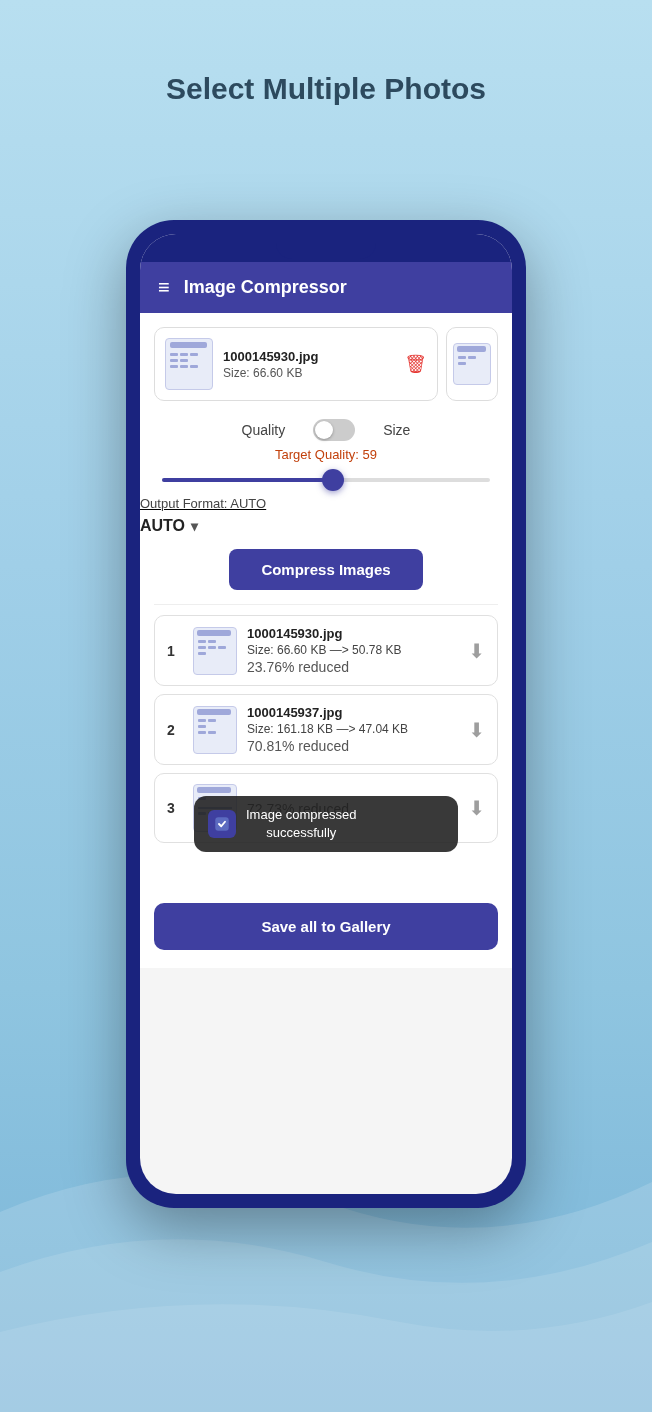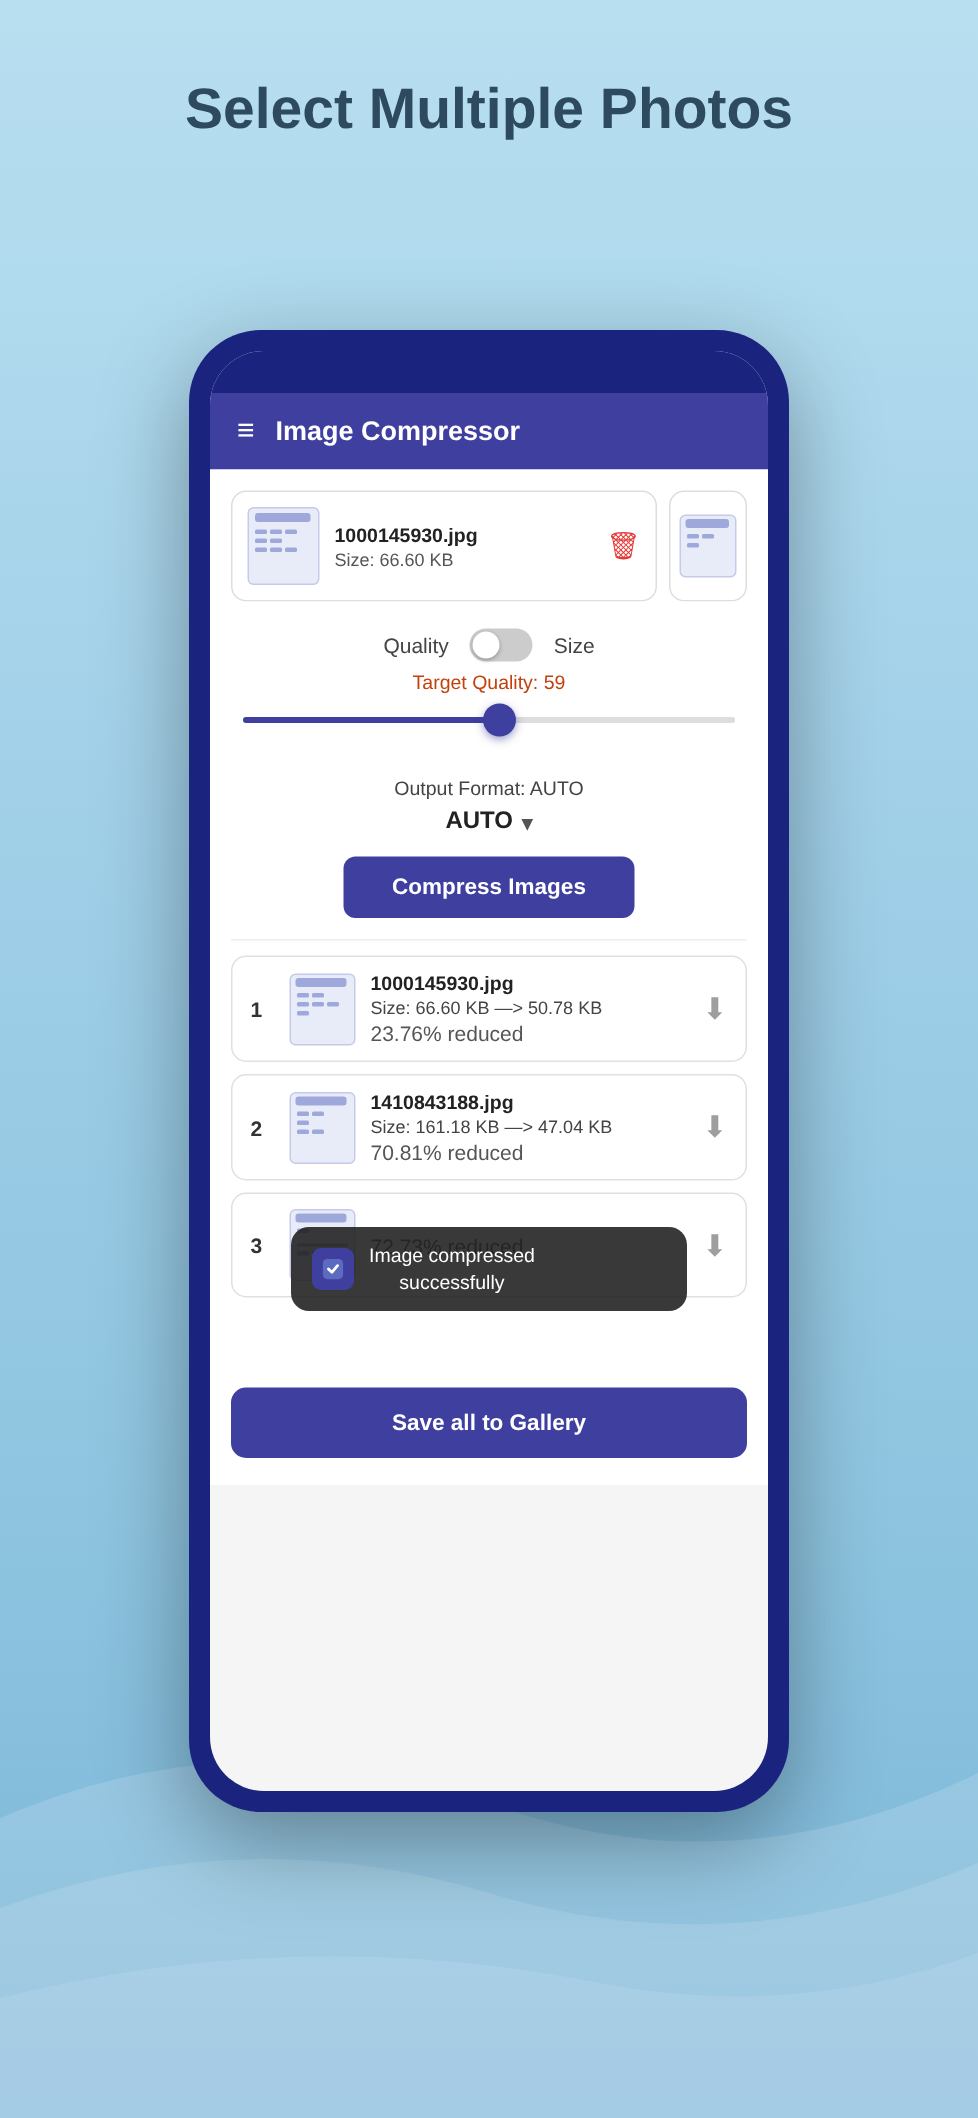--- a/index.html
+++ b/index.html
@@ -8,23 +8,23 @@
       height: 1412px;
       background: linear-gradient(180deg, #b8dff0 0%, #a0cfe8 40%, #8fc5e0 70%, #7ab5d8 100%);
       font-family: 'Segoe UI', Arial, sans-serif;
       overflow: hidden;
       position: relative;
     }
 
     .page-title {
       text-align: center;
       color: #2d4a5e;
-      font-size: 38px;
+      font-size: 30px;
       font-weight: 800;
-      padding-top: 52px;
+      padding-top: 72px;
       padding-bottom: 30px;
     }
 
     
     .phone-mockup {
       position: absolute;
       top: 220px;
       left: 50%;
       transform: translateX(-50%);
       width: 400px;
@@ -182,21 +182,21 @@
       font-size: 14px;
       font-weight: 600;
       cursor: pointer;
     }
 
     
     .toggle-row {
       display: flex;
       align-items: center;
       justify-content: center;
-      gap: 14px;
+      gap: 28px;
       margin: 18px 0 6px 0;
     }
     .toggle-label {
       font-size: 14px;
       color: #444;
     }
     .toggle-switch {
       width: 42px;
       height: 22px;
       background: #ccc;
@@ -255,22 +255,22 @@
       border-radius: 50%;
       position: absolute;
       top: 50%;
       left: 52%;
       transform: translate(-50%, -50%);
       box-shadow: 0 2px 6px rgba(63,63,160,0.5);
     }
 
     
     .output-section {
-      text-align: center;
-      margin: 28px 0 6px 0;
+      margin: 6px 0 6px 0;
+      text-decoration: underline;
     }
     .output-label {
       font-size: 13px;
       color: #444;
       margin-bottom: 6px;
     }
     .format-select {
       display: inline-flex;
       align-items: center;
       gap: 6px;
@@ -562,21 +562,21 @@
               <div class="thumb-dot-row">
                   <div class="thumb-dot"></div>
                 </div>
               <div class="thumb-dot-row">
                   <div class="thumb-dot"></div>
                   <div class="thumb-dot"></div>
                 </div>
             </div>
           </div>
           <div class="result-info">
-            <div class="result-name">1410843188.jpg</div>
+            <div class="result-name">1000145937.jpg</div>
             <div class="result-size-row">Size: 161.18 KB  —&gt;  47.04 KB</div>
             <div class="result-reduced">70.81% reduced</div>
           </div>
           <span class="download-icon">⬇</span>
         </div>
 
         <div class="result-item" style="position:relative;">
           <span class="result-num">3</span>
           <div class="result-thumb">
             <div class="thumb-line medium" style="margin:2px 3px 1px 3px;"></div>

